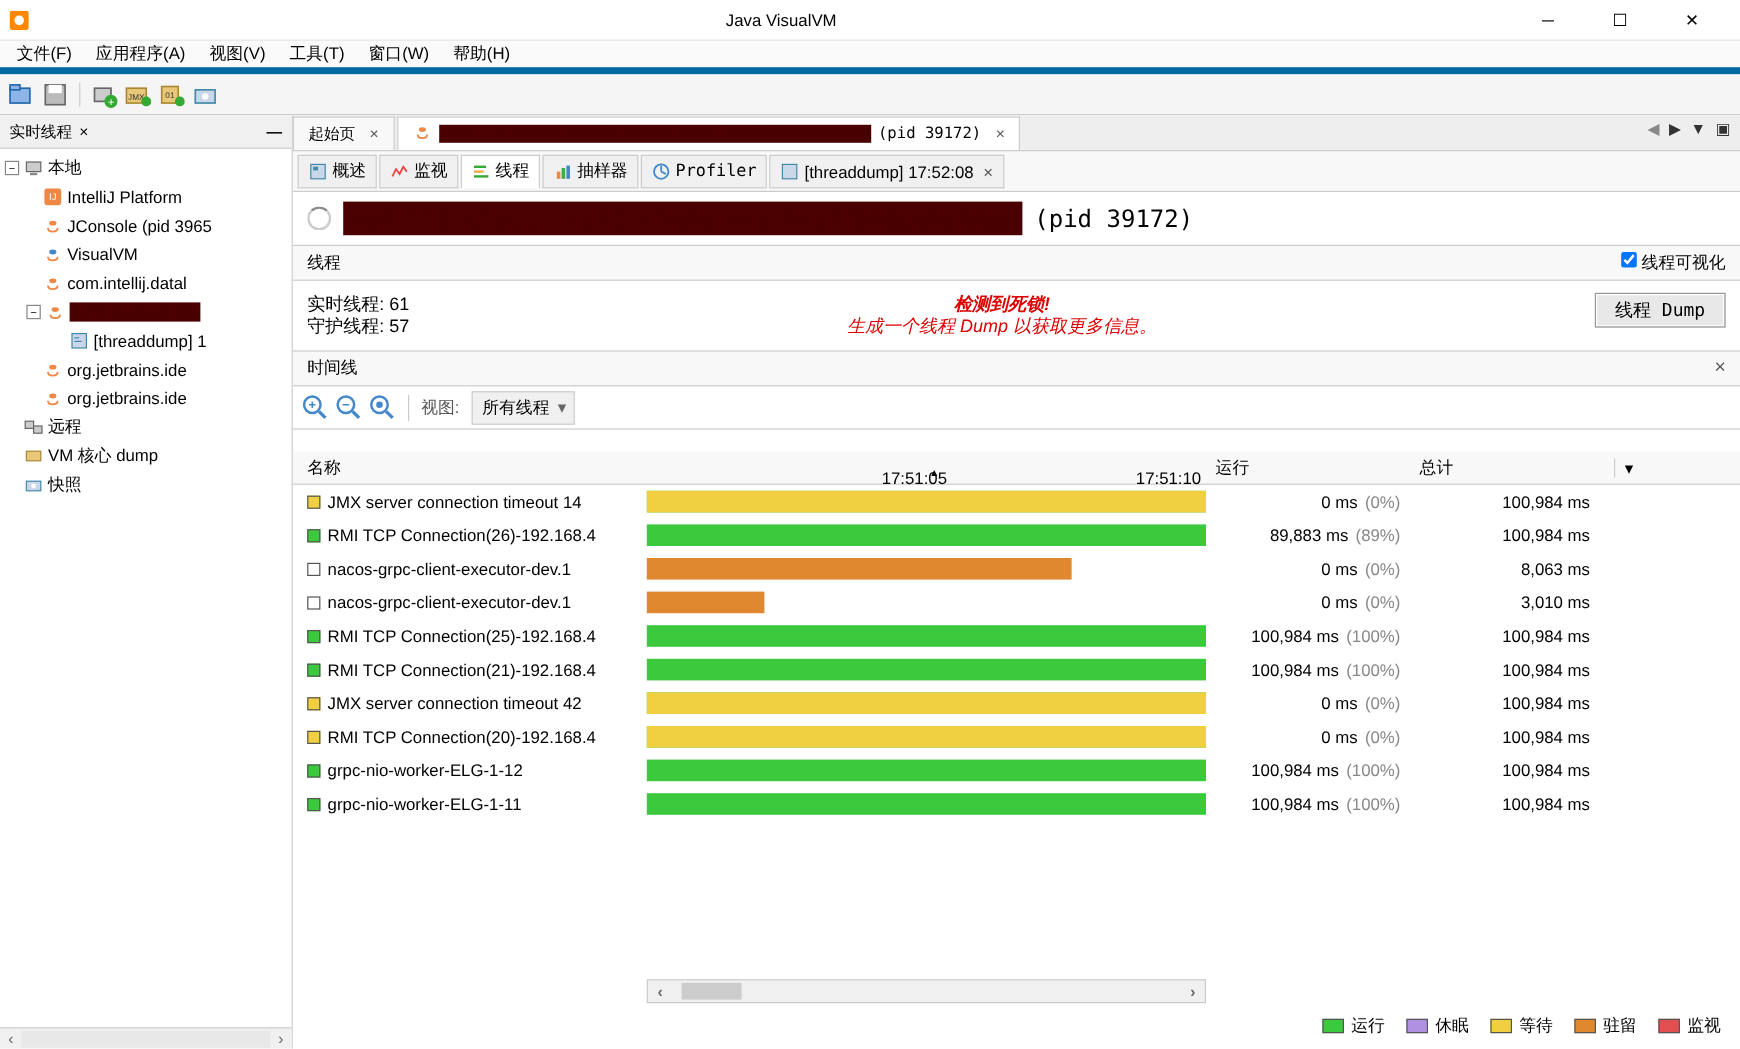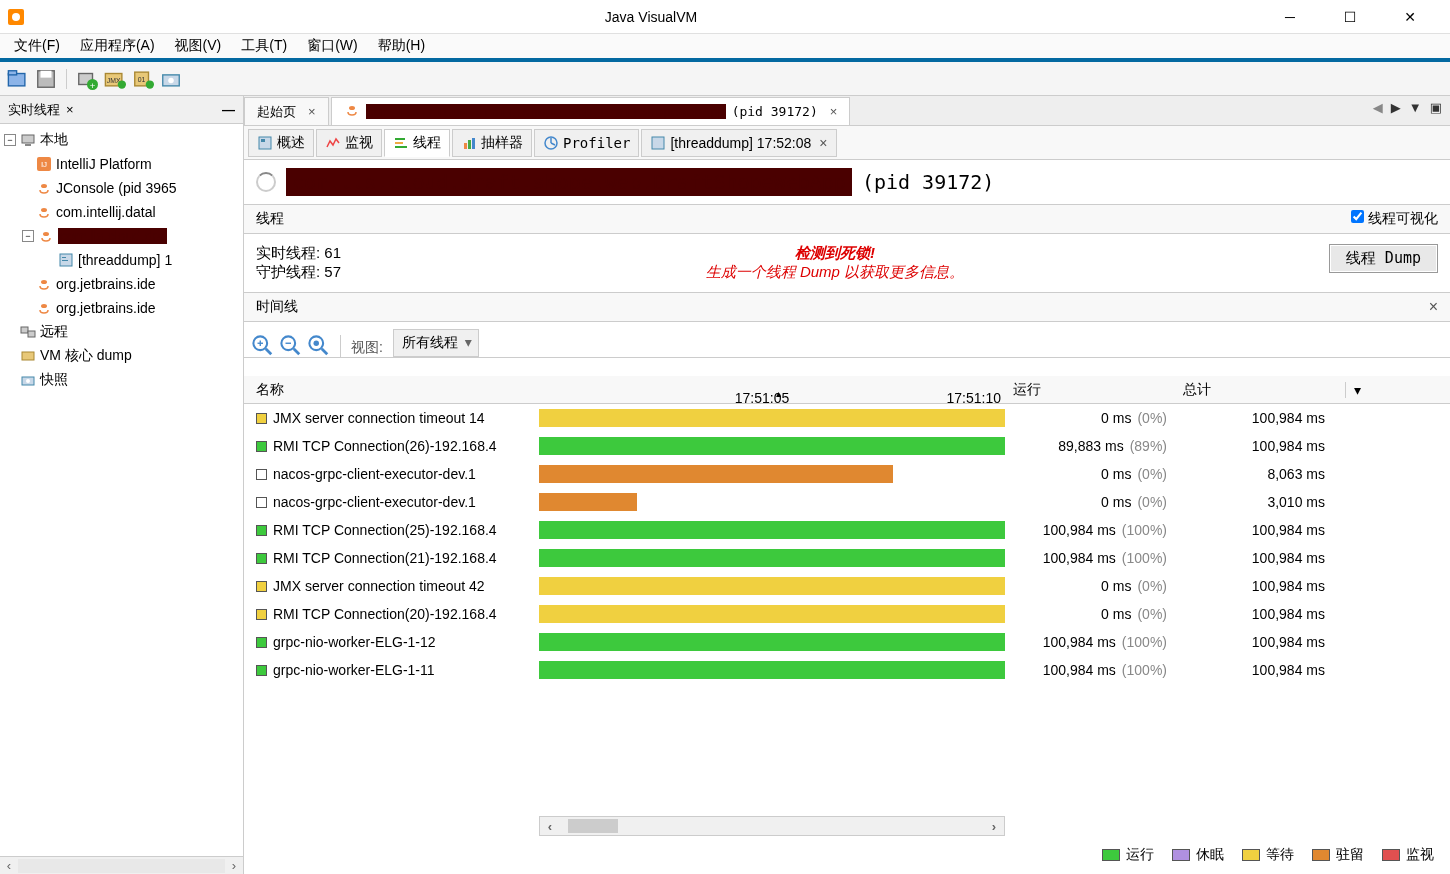--- a/index.html
+++ b/index.html
@@ -2,21 +2,21 @@
 <html><head>
 <meta charset="utf-8">
 <style>
 * { box-sizing: border-box; margin: 0; padding: 0; font-family: 'Microsoft YaHei', 'Segoe UI', sans-serif; }
 body { width: 1450px; height: 874px; background: #fff; font-size: 13px; color: #000; overflow: hidden; }
 .titlebar { height: 34px; display: flex; align-items: center; padding: 0 8px; border-bottom: 1px solid #e0e0e0; }
 .titlebar .app-icon { width: 16px; height: 16px; margin-right: 8px; }
 .titlebar .title { flex: 1; font-size: 14px; text-align: center; }
 .titlebar .win-controls { display: flex; gap: 20px; padding-right: 12px; }
 .win-btn { width: 40px; height: 28px; display: flex; align-items: center; justify-content: center; cursor: pointer; font-size: 14px; }
-.menubar { height: 28px; display: flex; align-items: center; padding: 0 4px; border-bottom: 4px solid #0369a1; background: #fafafa; font-size: 14px; }
+.menubar { height: 28px; display: flex; align-items: center; padding: 0 4px; border-bottom: 6px solid #0369a1; background: #fafafa; font-size: 14px; }
 .menu-item { padding: 4px 10px; cursor: pointer; }
 .toolbar { height: 34px; display: flex; align-items: center; padding: 0 6px; border-bottom: 1px solid #ccc; background: #f5f5f5; gap: 4px; }
 .tool-btn { width: 24px; height: 24px; display: flex; align-items: center; justify-content: center; cursor: pointer; border: 1px solid transparent; }
 .tool-sep { width: 1px; height: 20px; background: #ccc; margin: 0 4px; }
 .main-area { display: flex; height: calc(100% - 96px); }
 .sidebar { width: 244px; border-right: 1px solid #ccc; display: flex; flex-direction: column; background: #fff; }
 .sidebar-header { height: 28px; display: flex; align-items: center; padding: 0 8px; border-bottom: 1px solid #ccc; background: #f0f0f0; font-size: 13px; }
 .sidebar-header .close-x { margin-left: 6px; cursor: pointer; }
 .sidebar-header .spacer { flex: 1; }
 .sidebar-header .min-icon { font-weight: bold; cursor: pointer; }
@@ -50,21 +50,21 @@
 .threads-header .spacer { flex: 1; }
 .threads-header label { display: flex; align-items: flex-start; gap: 4px; }
 .info-row { display: flex; padding: 10px 12px; }
 .info-left { font-family: Consolas, monospace; font-size: 15px; }
 .info-center { flex: 1; text-align: center; color: #d00; font-family: Consolas, monospace; font-size: 15px; font-style: italic; }
 .info-right { }
 .dump-btn { padding: 4px 16px; font-family: Consolas, monospace; font-size: 15px; border: 1px solid #999; background: #e8e8e8; cursor: pointer; box-shadow: inset 0 0 0 1px #fff; }
 .timeline-header { height: 30px; border-top: 1px solid #ccc; border-bottom: 1px solid #ccc; display: flex; align-items: center; padding: 0 12px; font-size: 14px; background: #f8f8f8; }
 .timeline-header .spacer { flex: 1; }
 .timeline-header .close-x { cursor: pointer; font-size: 16px; color: #555; }
-.zoom-row { height: 36px; display: flex; align-items: flex-end; padding: 0 8px; gap: 6px; border-bottom: 1px solid #ccc; }
+.zoom-row { height: 36px; display: flex; align-items: center; padding: 0 8px; gap: 6px; border-bottom: 1px solid #ccc; }
 .zoom-btn { width: 22px; height: 22px; display: flex; align-items: center; justify-content: center; cursor: pointer; font-size: 16px; }
 .zoom-sep { width: 1px; height: 22px; background: #ccc; margin: 0 4px; }
 .view-label { font-size: 14px; color: #555; margin-right: 4px; }
 .view-select { border: 1px solid #ccc; padding: 4px 20px 4px 8px; background: #f0f0f0; font-size: 14px; position: relative; }
 .view-select::after { content: '▾'; position: absolute; right: 6px; color: #666; }
 .table-wrap { flex: 1; display: flex; flex-direction: column; overflow: hidden; margin-top: 18px; }
 .table-header-row { display: flex; height: 28px; border-bottom: 1px solid #ccc; background: #f8f8f8; align-items: center; font-size: 14px; }
 .col-name { width: 295px; padding-left: 12px; }
 .col-timeline { width: 466px; text-align: center; font-family: Consolas, monospace; position: relative; display: flex; }
 .col-timeline .tick1 { position: absolute; left: 42%; }
@@ -199,20 +199,29 @@
               <path d="M4 10 Q4 13 8 13 Q12 13 12 10" fill="none" stroke="#e84" stroke-width="1.5"></path>
               <ellipse cx="8" cy="6" rx="3" ry="2" fill="#e84"></ellipse>
             </svg>
           </span>
           <span>JConsole (pid 3965</span>
         </div>
       <div class="tree-node" style="padding-left:36px">
           <span class="tree-icon">
             <svg viewBox="0 0 16 16">
               <path d="M4 10 Q4 13 8 13 Q12 13 12 10" fill="none" stroke="#e84" stroke-width="1.5"></path>
+              <ellipse cx="8" cy="6" rx="3" ry="2" fill="#48c"></ellipse>
+            </svg>
+          </span>
+          <span>VisualVM</span>
+        </div>
+      <div class="tree-node" style="padding-left:36px">
+          <span class="tree-icon">
+            <svg viewBox="0 0 16 16">
+              <path d="M4 10 Q4 13 8 13 Q12 13 12 10" fill="none" stroke="#e84" stroke-width="1.5"></path>
               <ellipse cx="8" cy="6" rx="3" ry="2" fill="#e84"></ellipse>
             </svg>
           </span>
           <span>com.intellij.datal</span>
         </div>
       <div class="tree-node selected" style="padding-left:22px">
           <span class="tree-toggle">−</span>
           <span class="tree-icon">
             <svg viewBox="0 0 16 16">
               <path d="M4 10 Q4 13 8 13 Q12 13 12 10" fill="none" stroke="#e84" stroke-width="1.5"></path>

